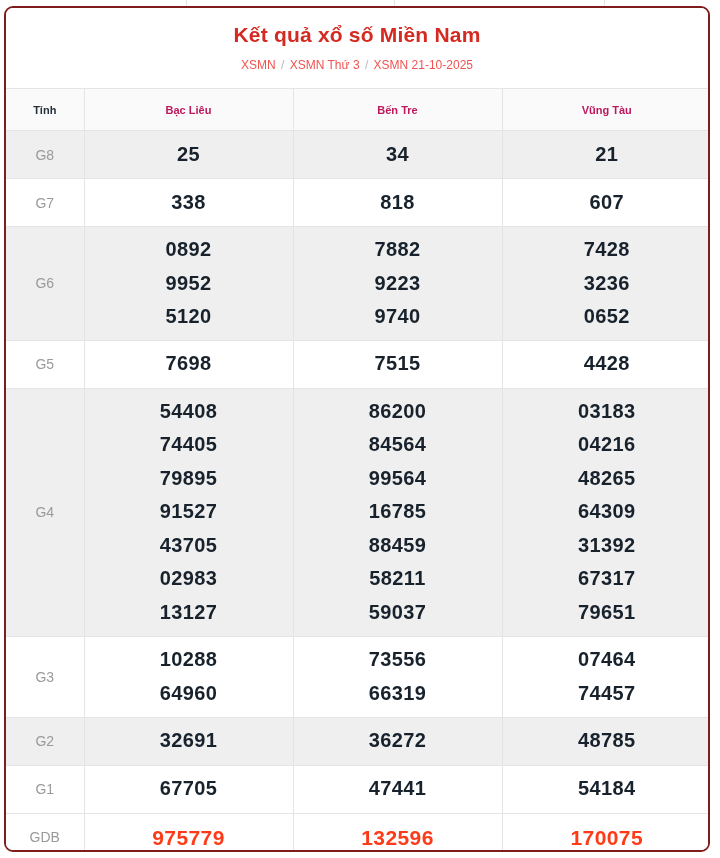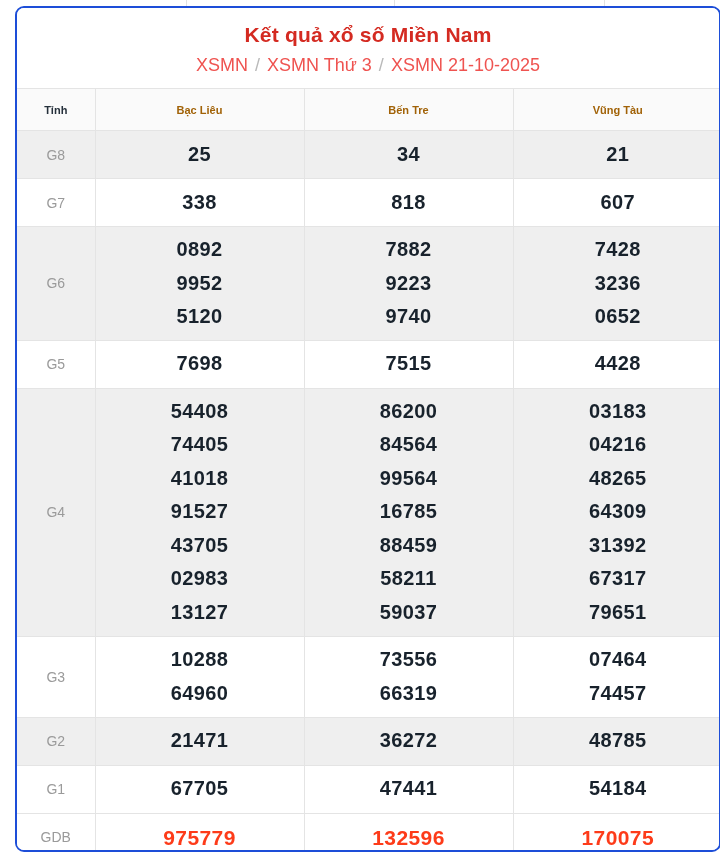--- a/index.html
+++ b/index.html
@@ -27,25 +27,25 @@
     background: #ffffff;
   }
   .above-strip i {
     position: absolute;
     top: 0; width: 1px; height: 6px;
     background: #e2e2e2;
   }
 
   .card {
     position: absolute;
-    left: 15px;
+    left: 4px;
     top: 6px;
     width: 706px;
     height: 846px;
-    border: 2px solid #1d4ed8;
+    border: 2px solid #7f1d1d;
     border-radius: 9px;
     background: #ffffff;
     overflow: hidden;
   }
 
   
   .head {
     background: #ffffff;
     padding-top: 13px;
     padding-bottom: 11px;
@@ -53,21 +53,21 @@
   }
   .head-title {
     color: #d42a21;
     font-size: 21px;
     font-weight: bold;
     letter-spacing: .2px;
     line-height: 28px;
   }
   .head-crumb {
     margin-top: 4px;
-    font-size: 18px;
+    font-size: 12px;
     line-height: 24px;
     color: #ef5350;
     white-space: nowrap;
   }
   .head-crumb .sep {
     color: #b9b9b9;
     padding: 0 2px;
   }
 
   
@@ -89,21 +89,21 @@
   table.results th:first-child,
   table.results td:first-child { border-left: none; }
 
   thead th {
     background: #fafafa;
     height: 42px;
     font-size: 11px;
     font-weight: bold;
   }
   th.th-tinh { color: #25303b; }
-  th.th-prov { color: #a16207; }
+  th.th-prov { color: #be185d; }
 
   td.lbl {
     color: #9a9a9a;
     font-size: 14px;
     font-weight: normal;
   }
   td.num {
     color: #18222c;
     font-size: 20px;
     font-weight: bold;
@@ -225,21 +225,21 @@
             </td>
             <td class="num">
               <span class="n">4428</span>
             </td>
           </tr>
           <tr class="shade r-g4">
             <td class="lbl">G4</td>
             <td class="num">
               <span class="n">54408</span>
               <span class="n">74405</span>
-              <span class="n">41018</span>
+              <span class="n">79895</span>
               <span class="n">91527</span>
               <span class="n">43705</span>
               <span class="n">02983</span>
               <span class="n">13127</span>
             </td>
             <td class="num">
               <span class="n">86200</span>
               <span class="n">84564</span>
               <span class="n">99564</span>
               <span class="n">16785</span>
@@ -268,21 +268,21 @@
               <span class="n">66319</span>
             </td>
             <td class="num">
               <span class="n">07464</span>
               <span class="n">74457</span>
             </td>
           </tr>
           <tr class="shade r-g2">
             <td class="lbl">G2</td>
             <td class="num">
-              <span class="n">21471</span>
+              <span class="n">32691</span>
             </td>
             <td class="num">
               <span class="n">36272</span>
             </td>
             <td class="num">
               <span class="n">48785</span>
             </td>
           </tr>
           <tr class="plain r-g1">
             <td class="lbl">G1</td>

